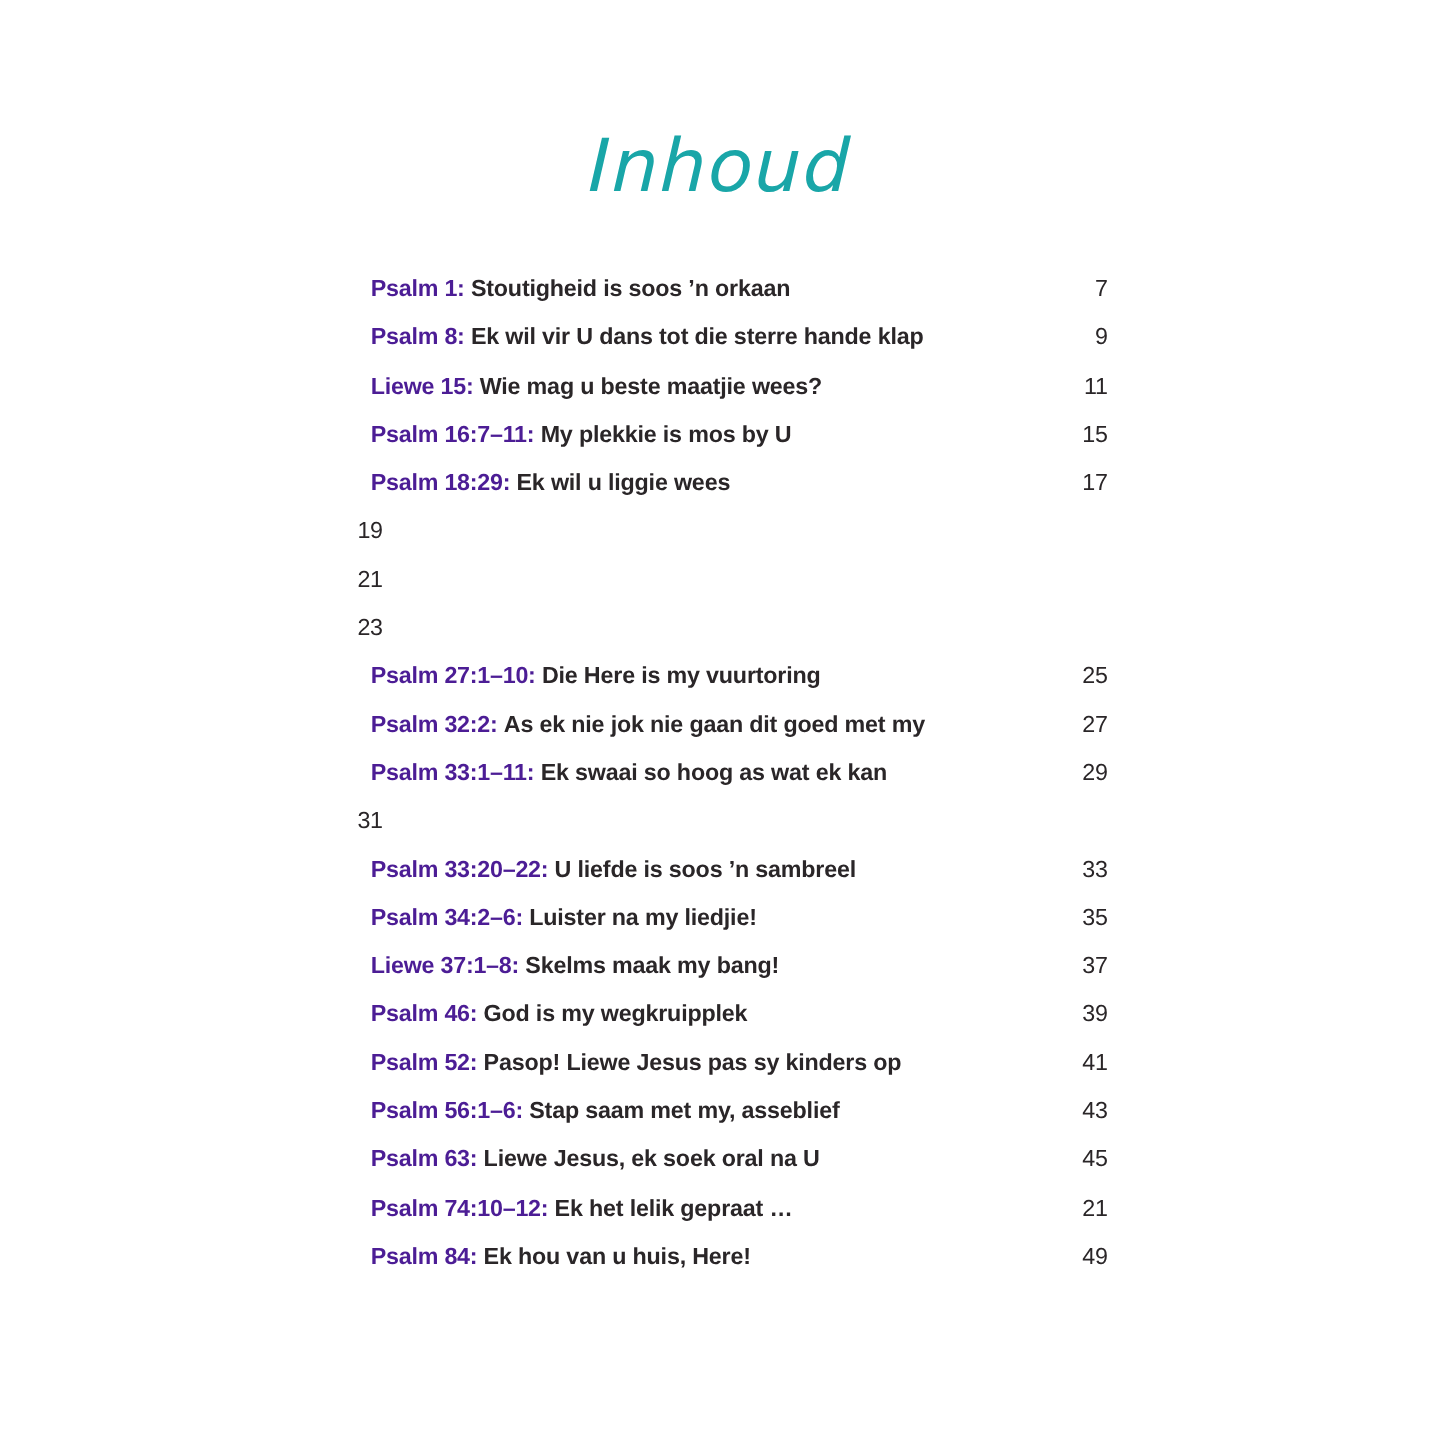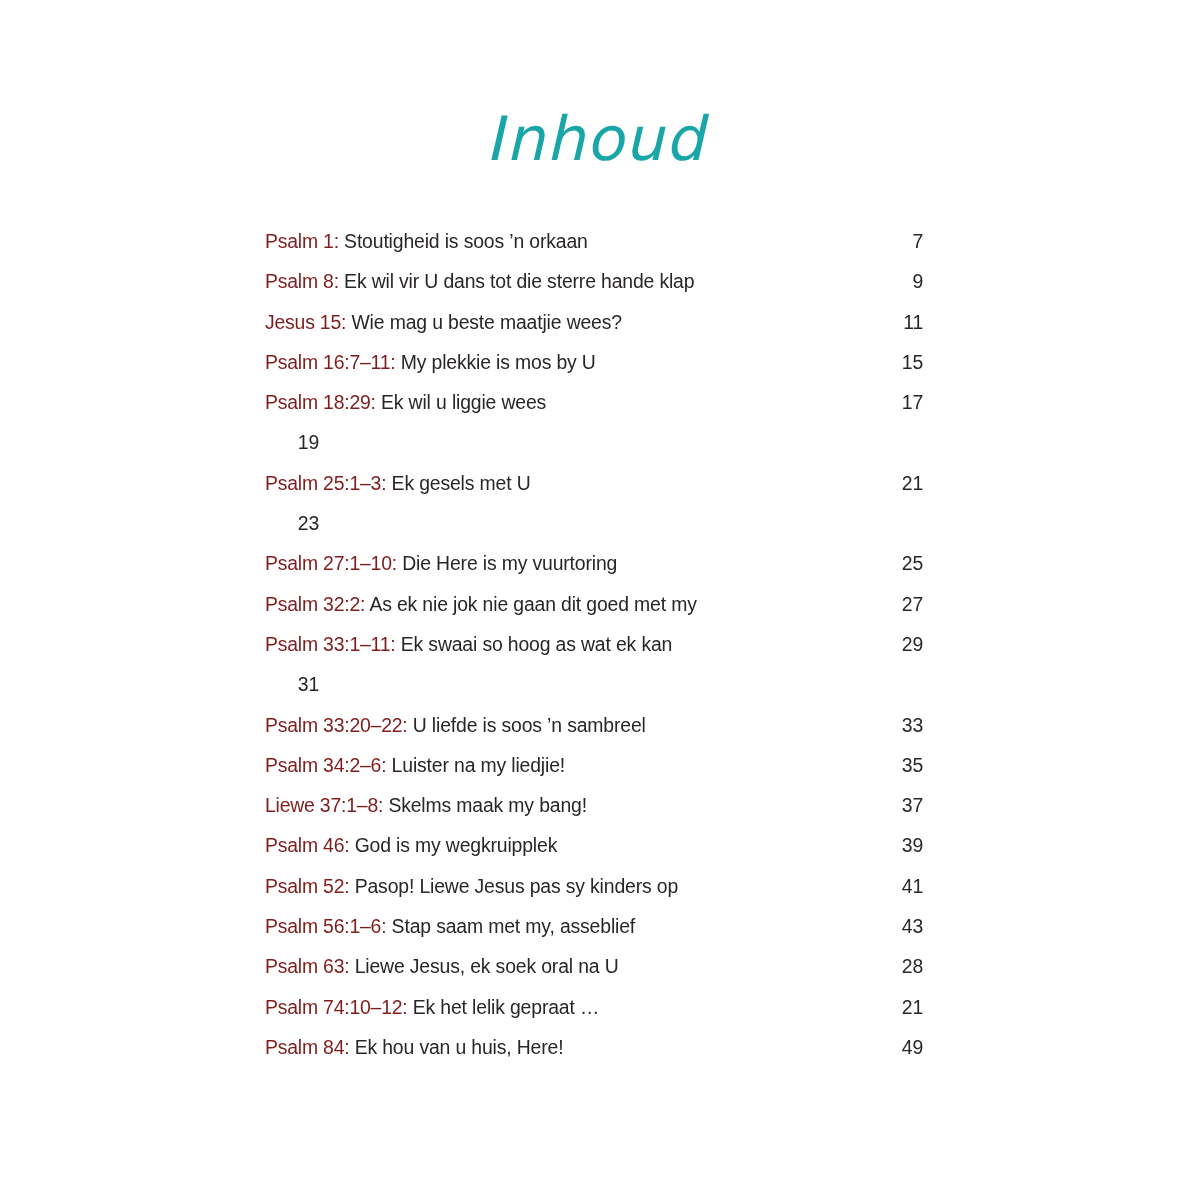--- a/index.html
+++ b/index.html
@@ -59,27 +59,28 @@
     flex: 1 1 auto;
     min-width: 0;
     font-size: 19.4px;
     line-height: 27px;
     color: #231f20;
     letter-spacing: -0.15px;
     overflow: hidden;
   }
 
   .toc-ref {
-    font-weight: 400;
-    color: #7f1d1d;
+    font-weight: 700;
+    color: #4c1d95;
     letter-spacing: -0.2px;
+    margin-left: 44px;
   }
 
   .toc-desc {
-    font-weight: 400;
+    font-weight: 700;
     color: #2a2628;
   }
 
   .toc-page {
     flex: 0 0 auto;
     width: 54px;
     text-align: right;
     font-size: 19.4px;
     line-height: 27px;
     color: #2a2628;
@@ -97,36 +98,35 @@
   <div class="toc-list">
       <div class="toc-row">
         <div class="toc-entry"><span class="toc-ref">Psalm 1:</span> <span class="toc-desc">Stoutigheid is soos ’n orkaan</span></div>
         <div class="toc-page">7</div>
       </div>
       <div class="toc-row">
         <div class="toc-entry"><span class="toc-ref">Psalm 8:</span> <span class="toc-desc">Ek wil vir U dans tot die sterre hande klap</span></div>
         <div class="toc-page">9</div>
       </div>
       <div class="toc-row">
-        <div class="toc-entry"><span class="toc-ref">Jesus 15:</span> <span class="toc-desc">Wie mag u beste maatjie wees?</span></div>
+        <div class="toc-entry"><span class="toc-ref">Liewe 15:</span> <span class="toc-desc">Wie mag u beste maatjie wees?</span></div>
         <div class="toc-page">11</div>
       </div>
       <div class="toc-row">
         <div class="toc-entry"><span class="toc-ref">Psalm 16:7–11:</span> <span class="toc-desc">My plekkie is mos by U</span></div>
         <div class="toc-page">15</div>
       </div>
       <div class="toc-row">
         <div class="toc-entry"><span class="toc-ref">Psalm 18:29:</span> <span class="toc-desc">Ek wil u liggie wees</span></div>
         <div class="toc-page">17</div>
       </div>
       <div class="toc-row">
         <div class="toc-page">19</div>
       </div>
       <div class="toc-row">
-        <div class="toc-entry"><span class="toc-ref">Psalm 25:1–3:</span> <span class="toc-desc">Ek gesels met U</span></div>
         <div class="toc-page">21</div>
       </div>
       <div class="toc-row">
         <div class="toc-page">23</div>
       </div>
       <div class="toc-row">
         <div class="toc-entry"><span class="toc-ref">Psalm 27:1–10:</span> <span class="toc-desc">Die Here is my vuurtoring</span></div>
         <div class="toc-page">25</div>
       </div>
       <div class="toc-row">
@@ -159,21 +159,21 @@
       <div class="toc-row">
         <div class="toc-entry"><span class="toc-ref">Psalm 52:</span> <span class="toc-desc">Pasop! Liewe Jesus pas sy kinders op</span></div>
         <div class="toc-page">41</div>
       </div>
       <div class="toc-row">
         <div class="toc-entry"><span class="toc-ref">Psalm 56:1–6:</span> <span class="toc-desc">Stap saam met my, asseblief</span></div>
         <div class="toc-page">43</div>
       </div>
       <div class="toc-row">
         <div class="toc-entry"><span class="toc-ref">Psalm 63:</span> <span class="toc-desc">Liewe Jesus, ek soek oral na U</span></div>
-        <div class="toc-page">28</div>
+        <div class="toc-page">45</div>
       </div>
       <div class="toc-row">
         <div class="toc-entry"><span class="toc-ref">Psalm 74:10–12:</span> <span class="toc-desc">Ek het lelik gepraat …</span></div>
         <div class="toc-page">21</div>
       </div>
       <div class="toc-row">
         <div class="toc-entry"><span class="toc-ref">Psalm 84:</span> <span class="toc-desc">Ek hou van u huis, Here!</span></div>
         <div class="toc-page">49</div>
       </div>
     </div>

